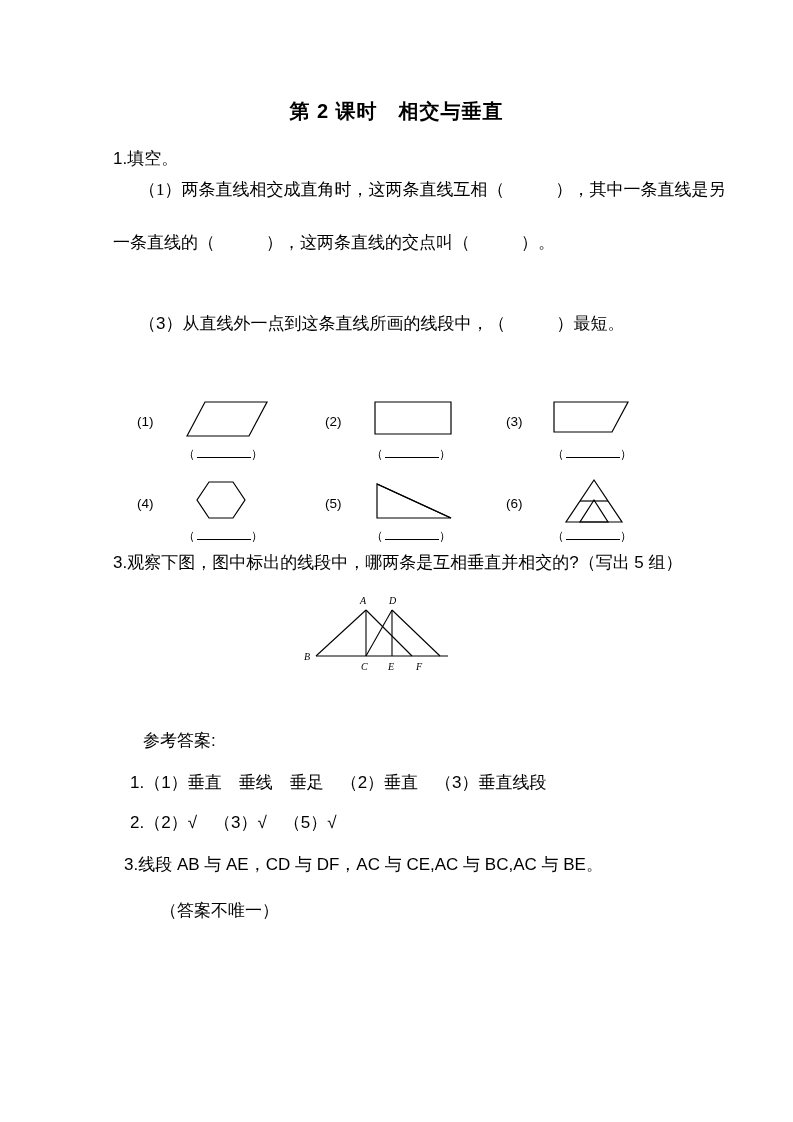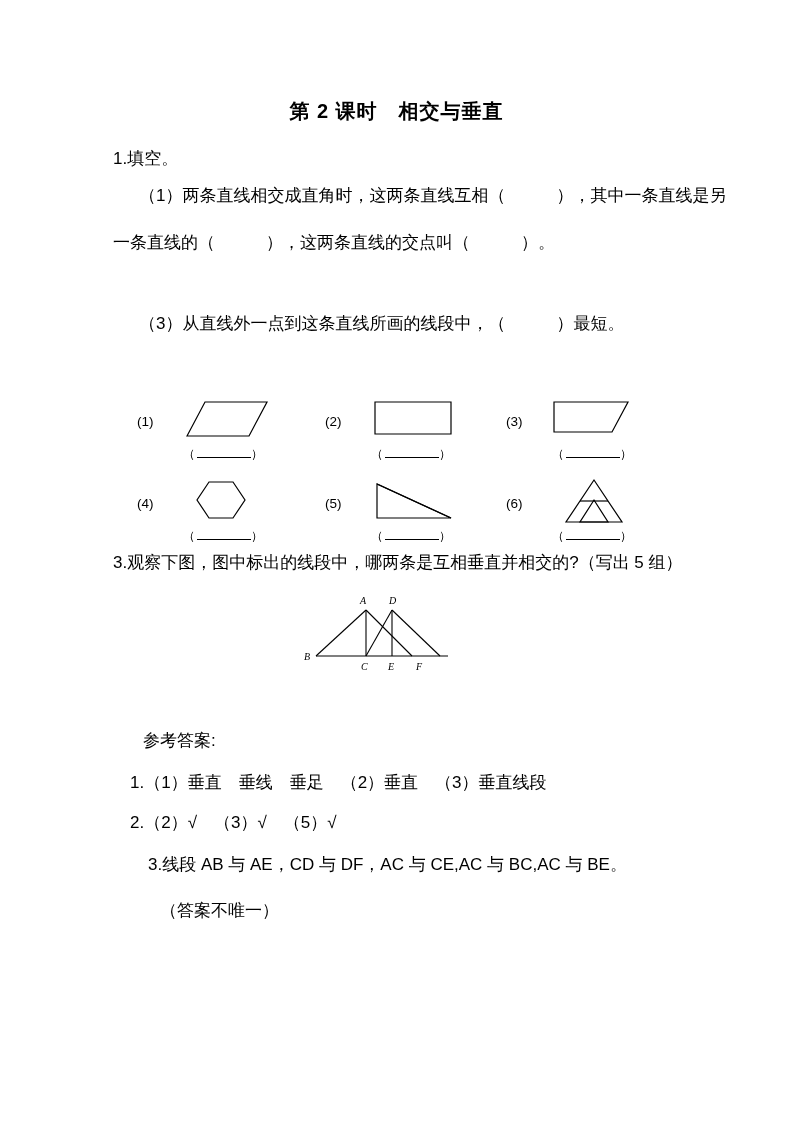--- a/index.html
+++ b/index.html
@@ -32,30 +32,30 @@
     font-weight: bold;
     letter-spacing: 1px;
   }
   .q {
     position: absolute;
     font-size: 17px;
     line-height: 22px;
     white-space: pre;
   }
   .q1-head   { left: 113px; top: 148px; }
-  .q1-a      { left: 139px; top: 185px; }
+  .q1-a      { left: 139px; top: 179px; font-family: Liberation Serif, serif; }
   .q1-a2     { left: 113px; top: 232px; }
   .q1-b      { left: 139px; top: 270px; }
   .q1-c      { left: 139px; top: 313px; }
   .q2-head   { left: 113px; top: 355px; }
   .q3-head   { left: 113px; top: 552px; }
   .ans-head  { left: 113px; top: 730px; margin-left: 30px; }
   .ans-1     { left: 130px; top: 772px; }
   .ans-2     { left: 130px; top: 812px; }
-  .ans-3     { left: 124px; top: 854px; margin-left: 24px; }
+  .ans-3     { left: 124px; top: 854px; }
   .ans-4     { left: 160px; top: 900px; }
 
   
   .shape-cell {
     position: absolute;
     width: 150px;
     height: 78px;
   }
   .shape-label {
     position: absolute;

